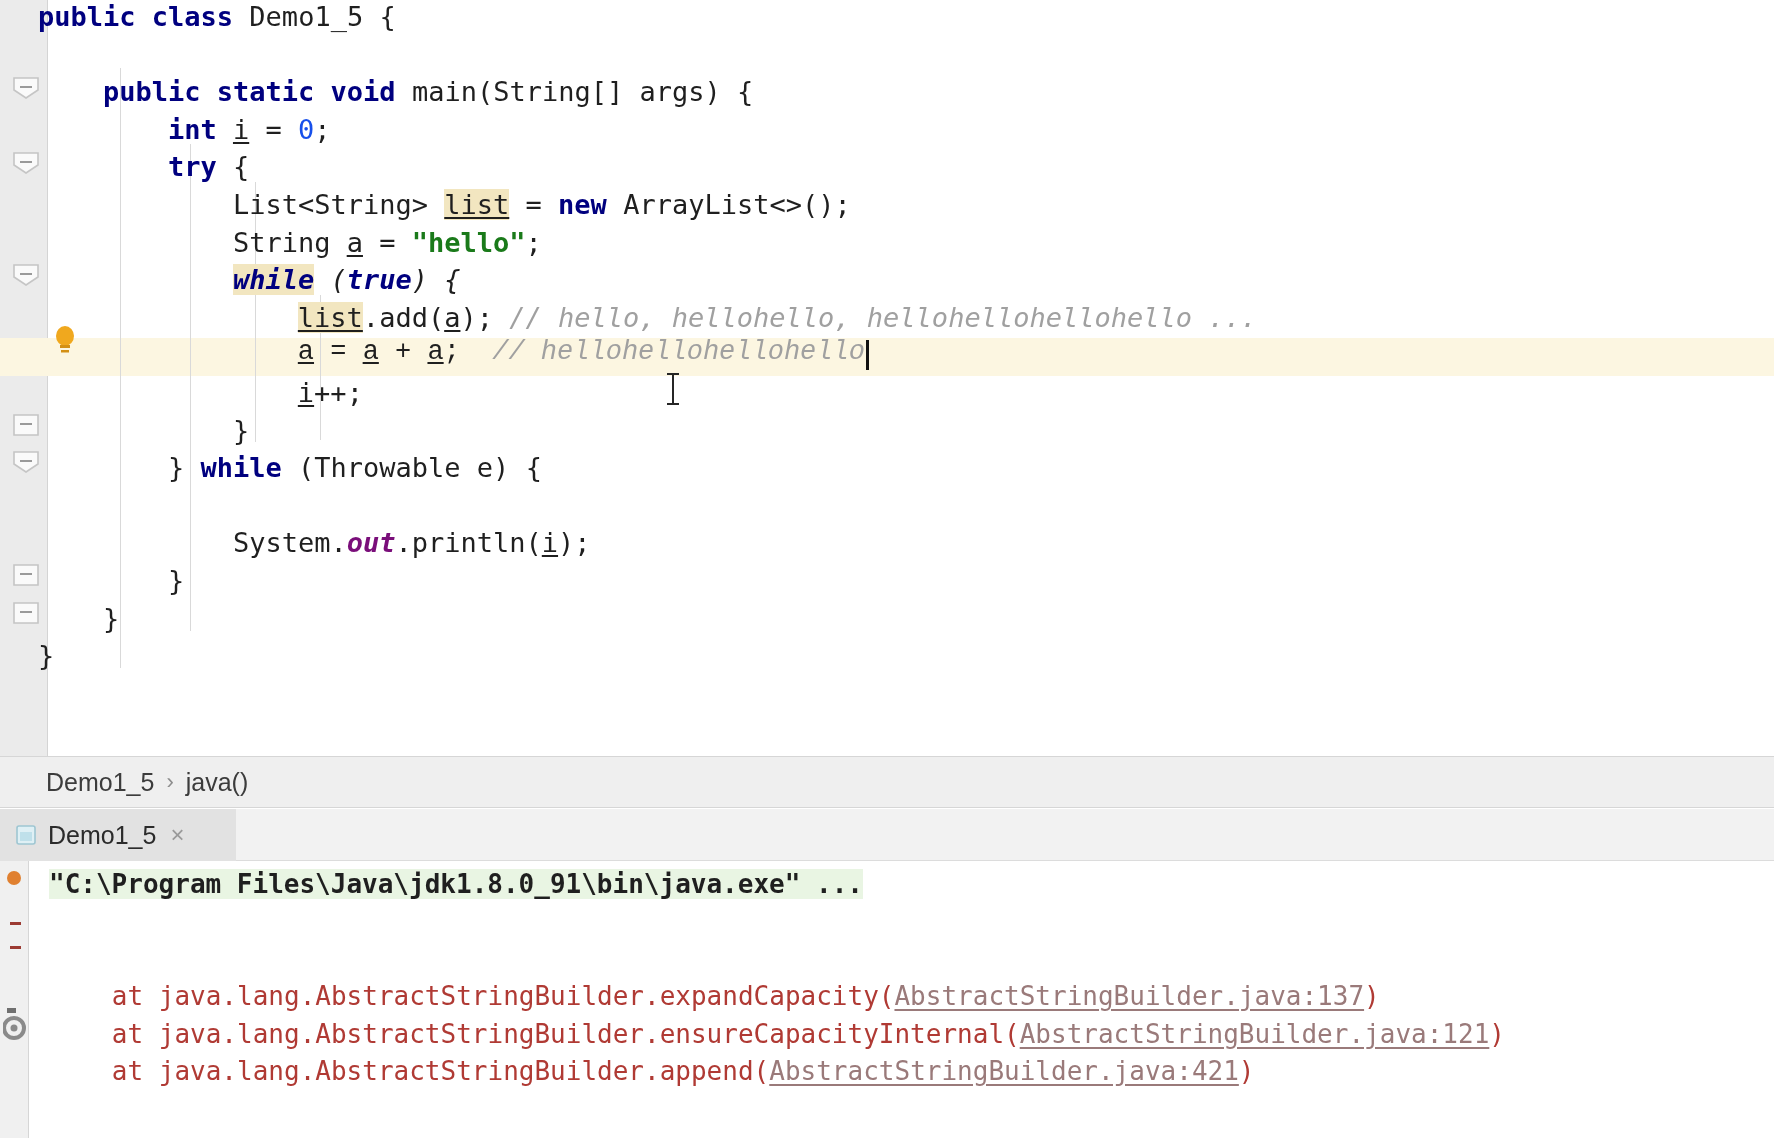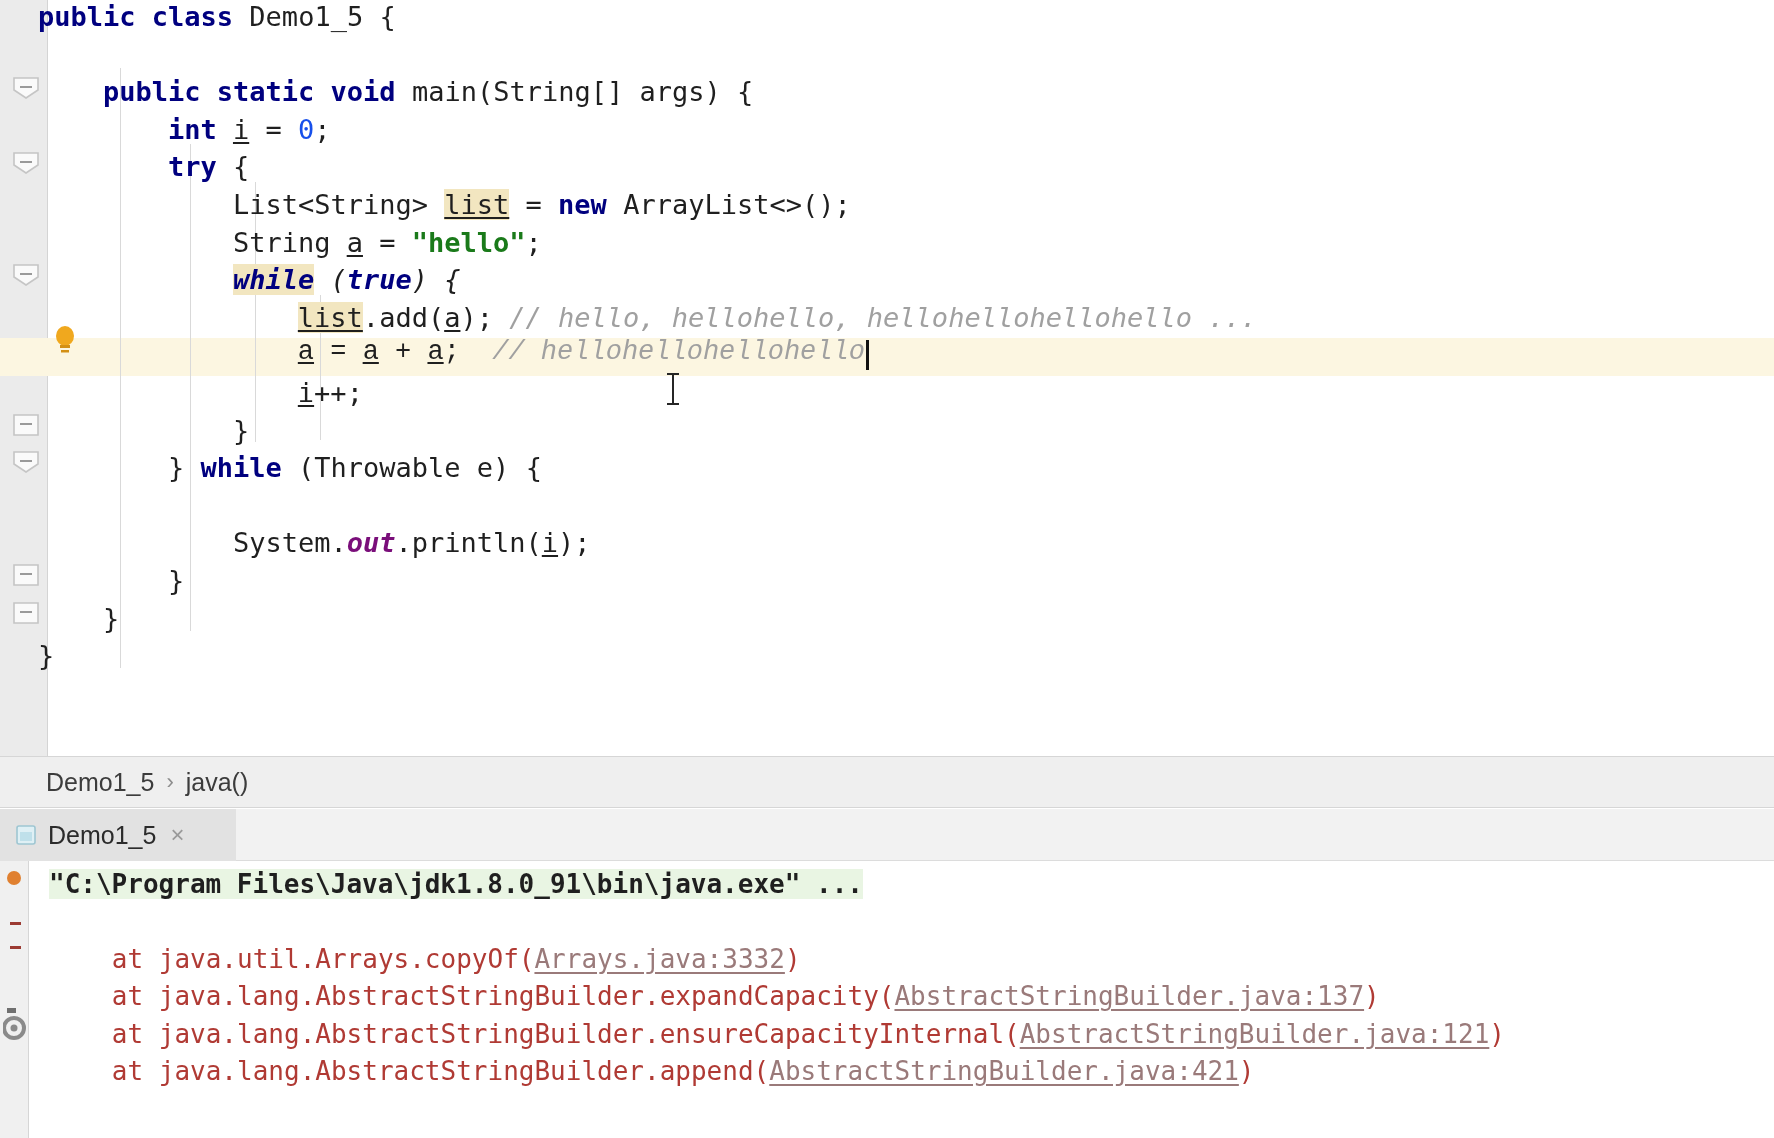--- a/index.html
+++ b/index.html
@@ -264,21 +264,20 @@
         </span>
         <span>Demo1_5</span>
         <span class="close">×</span>
       </div>
     </div>
 
     <div class="console-gutter-line" style="left:29px;"></div>
 
     <div class="console">
       <div class="cline" id="co-c1" style="top: 4px; left: 20px;"><span class="cmdline cmd-hl">"C:\Program Files\Java\jdk1.8.0_91\bin\java.exe" ...</span></div>
-      <div class="cline" id="co-c3" style="top: 78.8px; left: 82.8px;">at java.util.Arrays.copyOf(<span class="link">Arrays.java:3332</span>)</div>
       <div class="cline" id="co-c4" style="top: 116.2px; left: 82.8px;">at java.lang.AbstractStringBuilder.expandCapacity(<span class="link">AbstractStringBuilder.java:137</span>)</div>
       <div class="cline" id="co-c5" style="top: 153.6px; left: 82.8px;">at java.lang.AbstractStringBuilder.ensureCapacityInternal(<span class="link">AbstractStringBuilder.java:121</span>)</div>
       <div class="cline" id="co-c6" style="top: 191px; left: 82.8px;">at java.lang.AbstractStringBuilder.append(<span class="link">AbstractStringBuilder.java:421</span>)</div>
     </div>
 
     <div class="console-marks">
       <div class="cmark" style="left:10px; top:113px;"></div>
       <div class="cmark" style="left:10px; top:137px;"></div>
     </div>
   </div>

